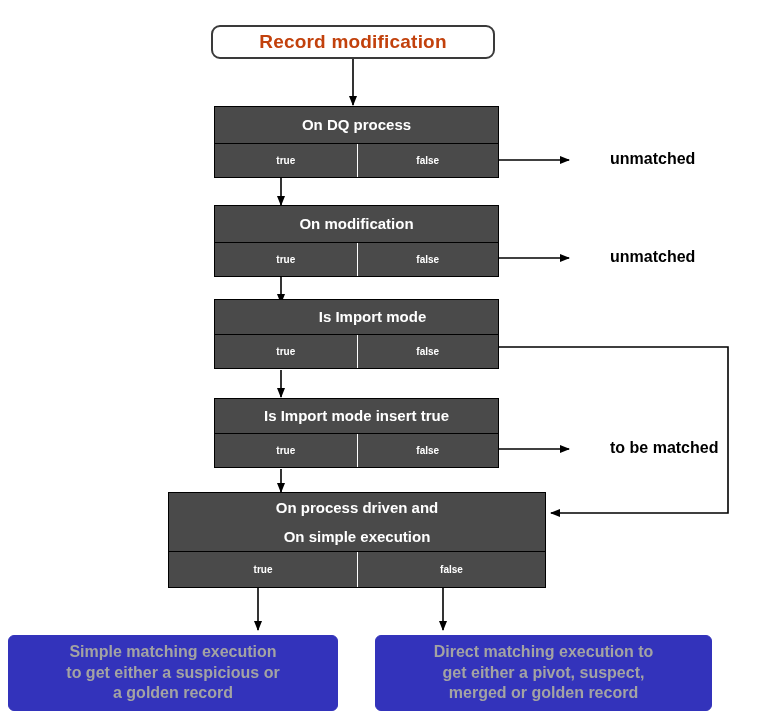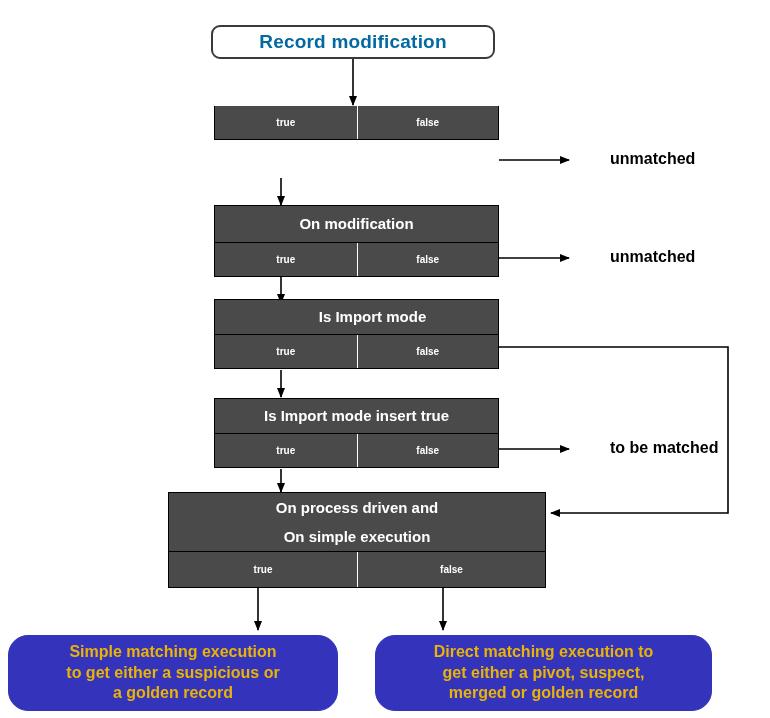--- a/index.html
+++ b/index.html
@@ -29,21 +29,21 @@
   
   .term {
     position: absolute;
     box-sizing: border-box;
     background: #ffffff;
     border: 2px solid #3a3a3a;
     border-radius: 9px;
     display: flex;
     align-items: center;
     justify-content: center;
-    color: #0369a1;
+    color: #c2410c;
     font-weight: bold;
     font-size: 19px;
     letter-spacing: .2px;
   }
 
   
   .dec {
     position: absolute;
     box-sizing: border-box;
   }
@@ -81,22 +81,22 @@
   .dec-cell.right {
     border-left: 1px solid #ffffff;
   }
 
   
   .act {
     position: absolute;
     box-sizing: border-box;
     background: #3333bb;
     border: 1px solid #3333bb;
-    border-radius: 20px;
-    color: #eab308;
+    border-radius: 6px;
+    color: #a3a3a3;
     font-weight: bold;
     font-size: 16px;
     display: flex;
     align-items: center;
     justify-content: center;
     text-align: center;
     line-height: 1.3;
     padding: 4px 8px;
   }
 
@@ -145,20 +145,21 @@
 
       <line x1="443" y1="588" x2="443" y2="630" marker-end="url(#arrow)"></line>
     </g>
   </svg>
 
   <div class="term" style="left:211px; top:25px; width:284px; height:34px;">
     <span>Record modification</span>
   </div>
 
   <div class="dec" style="left:214px; top:106px; width:285px;">
+    <div class="dec-head" style="height:38px;">On DQ process</div>
     <div class="dec-row">
       <div class="dec-cell">true</div>
       <div class="dec-cell right">false</div>
     </div>
   </div>
 
   <div class="dec" style="left:214px; top:205px; width:285px;">
     <div class="dec-head" style="height:38px;">On modification</div>
     <div class="dec-row">
       <div class="dec-cell">true</div>

